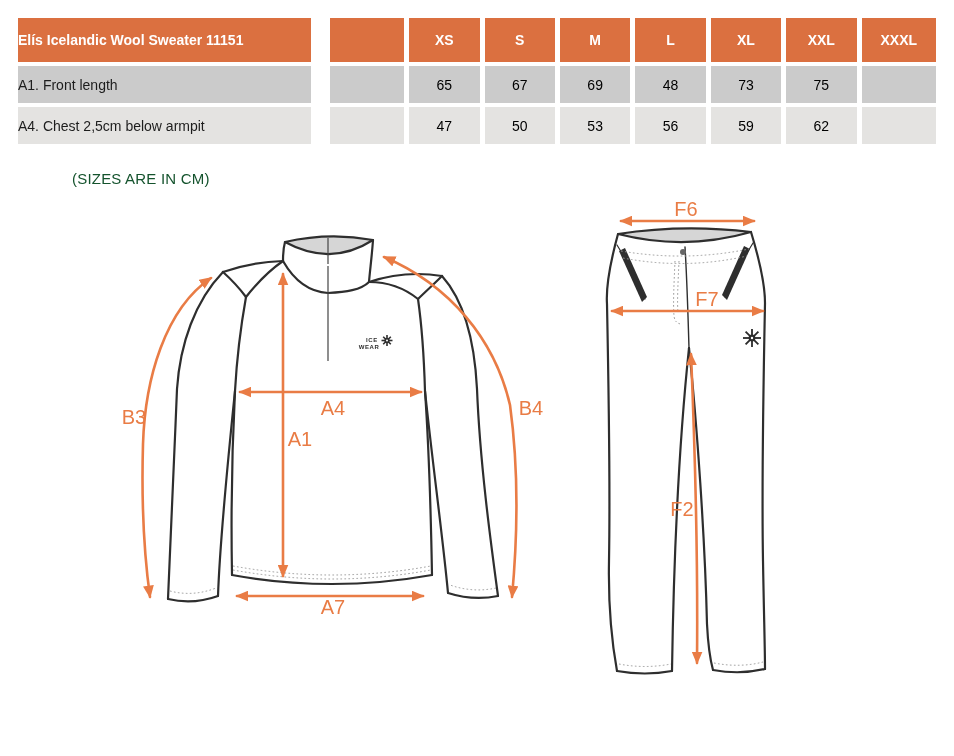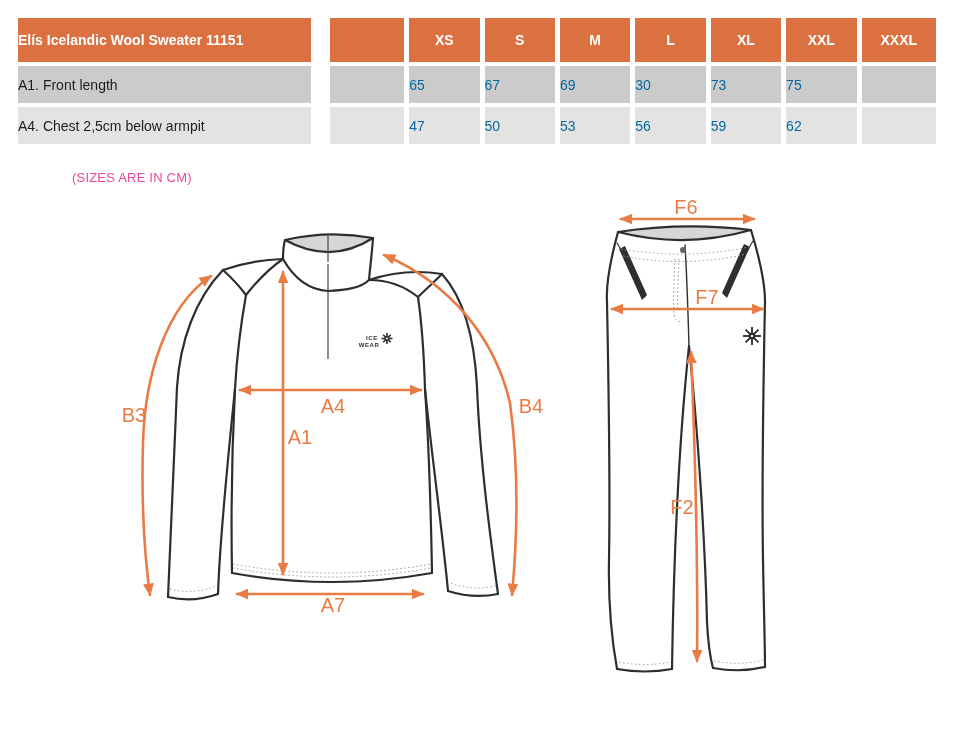--- a/index.html
+++ b/index.html
@@ -19,26 +19,26 @@
   }
   thead tr{height:44px;}
   tbody tr{height:37px;}
   th.c-title{
     background:#DB7040;color:#ffffff;font-weight:bold;text-align:left;
     padding-left:22px;border-right:14px solid #ffffff;
   }
   th.c-blank{background:#DB7040;}
   th.c-size{background:#DB7040;color:#ffffff;font-weight:bold;text-align:center;}
   td.c-label{text-align:left;padding-left:22px;color:#1d1d1d;border-right:14px solid #ffffff;}
-  td.c-val{color:#0369a1;}
+  td.c-val{text-align:center;color:#000000;}
   tbody tr.dark td{background:#CBCBCB;}
   tbody tr.light td{background:#E4E3E1;}
   
   .cm-note{
-    margin:22px 5px 0 59px;color:#ec4899;font-size:13px;letter-spacing:.2px;
+    margin:22px 5px 0 59px;color:#14532d;font-size:15px;letter-spacing:.2px;
   }
   
   .diagram{position:relative;width:954px;height:515px;}
   .diagram svg{position:absolute;}
   svg text.mlabel{
     fill:#E97C45;font-family:"Liberation Sans","DejaVu Sans",sans-serif;
     font-size:20px;font-weight:500;text-anchor:middle;
   }
   svg text.logo{
     fill:#2e2e2e;font-family:"Liberation Sans","DejaVu Sans",sans-serif;
@@ -74,21 +74,21 @@
         <th class="c-size">XXXL</th>
       </tr>
     </thead>
     <tbody>
       <tr class="dark">
         <td class="c-label">A1. Front length</td>
         <td class="c-val"></td>
         <td class="c-val">65</td>
         <td class="c-val">67</td>
         <td class="c-val">69</td>
-        <td class="c-val">30</td>
+        <td class="c-val">48</td>
         <td class="c-val">73</td>
         <td class="c-val">75</td>
         <td class="c-val"></td>
       </tr>
       <tr class="light">
         <td class="c-label">A4. Chest 2,5cm below armpit</td>
         <td class="c-val"></td>
         <td class="c-val">47</td>
         <td class="c-val">50</td>
         <td class="c-val">53</td>

